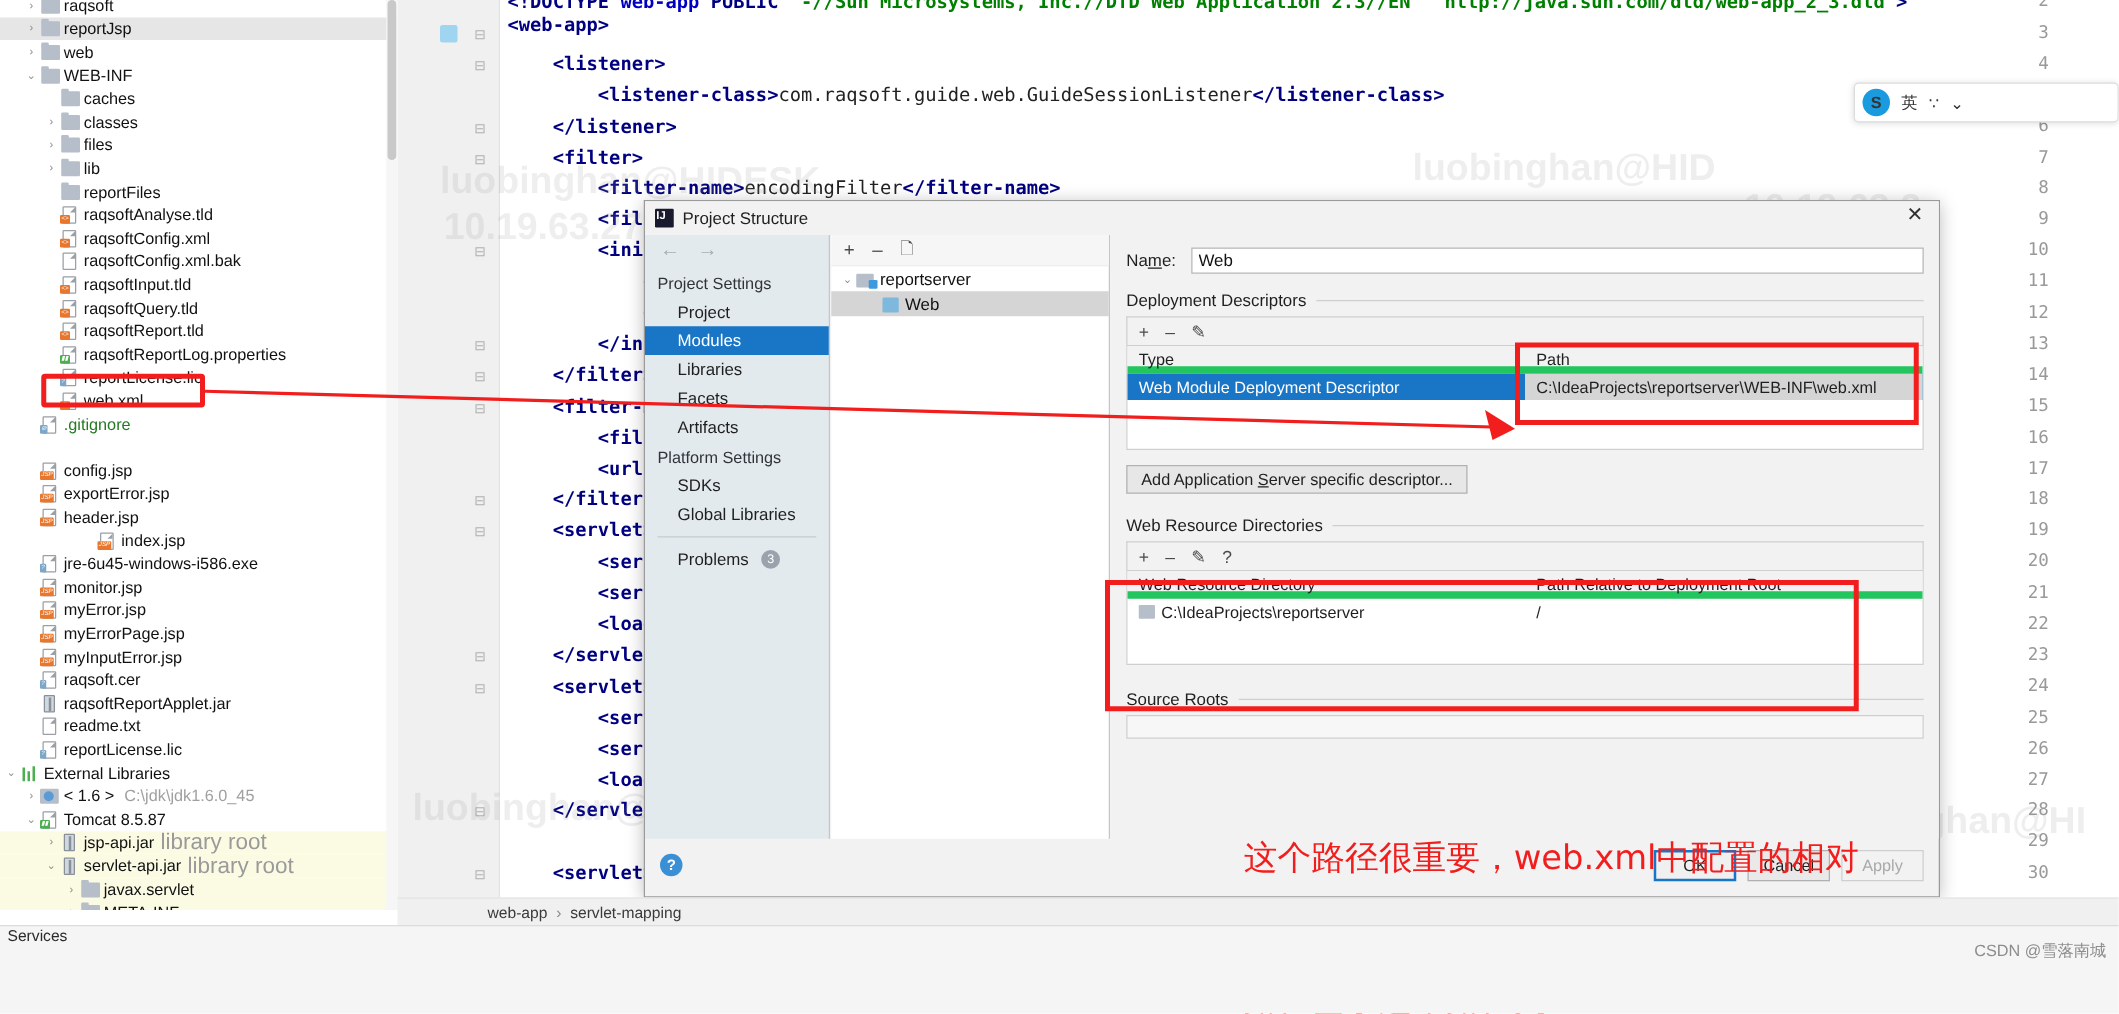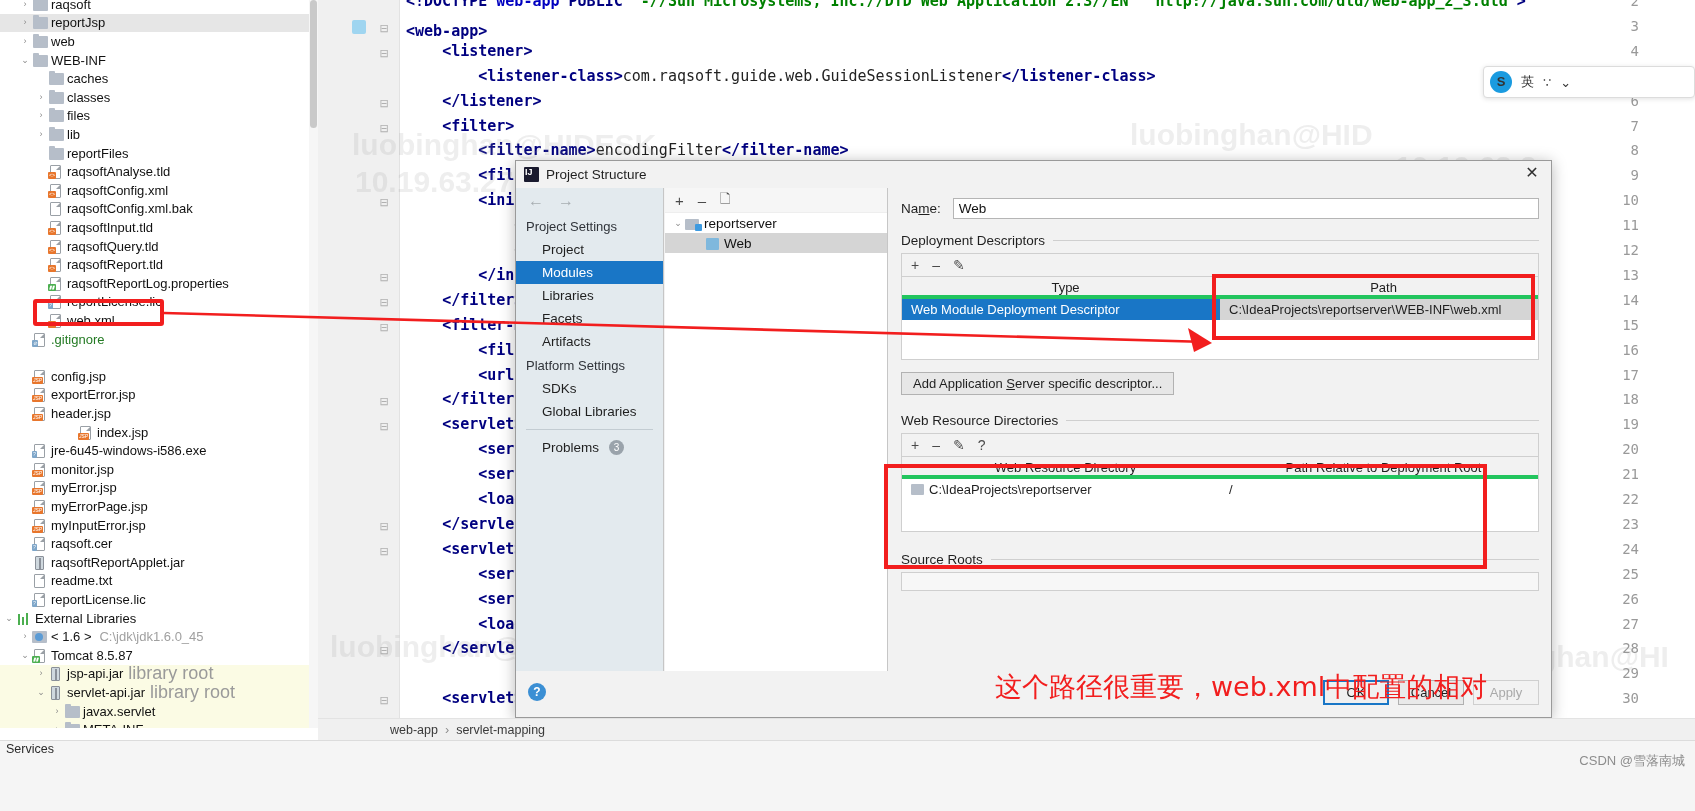--- a/index.html
+++ b/index.html
@@ -162,21 +162,21 @@
     padding:1px 5px;color:#111;font-family:"Liberation Sans",sans-serif;
   }
   .grouplabel{display:flex;align-items:center;font-size:13.5px;color:#1f1f1f;
     margin:4px 0 5px 0;}
   .grouplabel:after{content:"";flex:1;height:1px;background:#cfcfcf;margin-left:8px;}
   .mini-toolbar{
     height:23px;background:#f2f2f2;border:1px solid #cfcfcf;border-bottom:none;
     display:flex;align-items:center;gap:13px;padding-left:9px;font-size:14px;color:#4a4a4a;
   }
   .tbl{border:1px solid #cfcfcf;background:#fff;}
-  .tbl .hdr{display:flex;height:22px;background:#f2f2f2;border-bottom:4px solid #22c55e;text-align:center;}
+  .tbl .hdr{display:flex;height:22px;background:#f2f2f2;border-bottom:6px solid #22c55e;}
   .tbl .hdr div{font-size:13px;padding:3px 0 0 9px;color:#1f1f1f;}
   .tbl .row{display:flex;height:21px;align-items:center;}
   .tbl .row.sel-blue{background:#1976c6;color:#fff;}
   .tbl .row > div{font-size:13px;padding-left:9px;overflow:hidden;white-space:nowrap;}
   .tbl .row.sel-blue > div:last-child{background:#d5d5d5;color:#1f1f1f;height:21px;
     line-height:21px;padding-top:0;}
   .c1{width:318px;min-width:318px;}
   .c2{flex:1;}
   .tbl-body{height:60px;}
   .tbl-body2{height:52px;}
@@ -588,21 +588,21 @@
     </div>
   </div>
 
 <div id="editor">
   <div id="gutter"></div>
 <div class="lnum" style="top: -7px;">2</div>
     <div class="code-line" style="top: -8px;"><span class="tag">&lt;!DOCTYPE</span> <span class="attrname">web-app</span> <span class="tag">PUBLIC</span> <span class="str">"-//Sun Microsystems, Inc.//DTD Web Application 2.3//EN"</span> <span class="str">"http://java.sun.com/dtd/web-app_2_3.dtd"</span><span class="tag">&gt;</span></div>
     <div class="lnum" style="top: 17.9px;">3</div>
     <div class="fold" style="top: 21.9px;">⊟</div>
     <div class="bookmark" style="top: 19.9px;"></div>
-    <div class="code-line" style="top: 22px;"><span class="tag">&lt;web-app&gt;</span></div>
+    <div class="code-line" style="top: 11px;"><span class="tag">&lt;web-app&gt;</span></div>
     <div class="lnum" style="top: 42.8px;">4</div>
     <div class="fold" style="top: 46.8px;">⊟</div>
     <div class="code-line" style="top: 41.8px;">    <span class="tag">&lt;listener&gt;</span></div>
     <div class="lnum" style="top: 67.7px;">5</div>
     <div class="code-line" style="top: 66.7px;">        <span class="tag">&lt;listener-class&gt;</span><span class="plain">com.raqsoft.guide.web.GuideSessionListener</span><span class="tag"><span class="tag">&lt;/listener-class&gt;</span></span></div>
     <div class="lnum" style="top: 92.6px;">6</div>
     <div class="fold" style="top: 96.6px;">⊟</div>
     <div class="code-line" style="top: 91.6px;">    <span class="tag"><span class="tag">&lt;/listener&gt;</span></span></div>
     <div class="lnum" style="top: 117.5px;">7</div>
     <div class="fold" style="top: 121.5px;">⊟</div>

